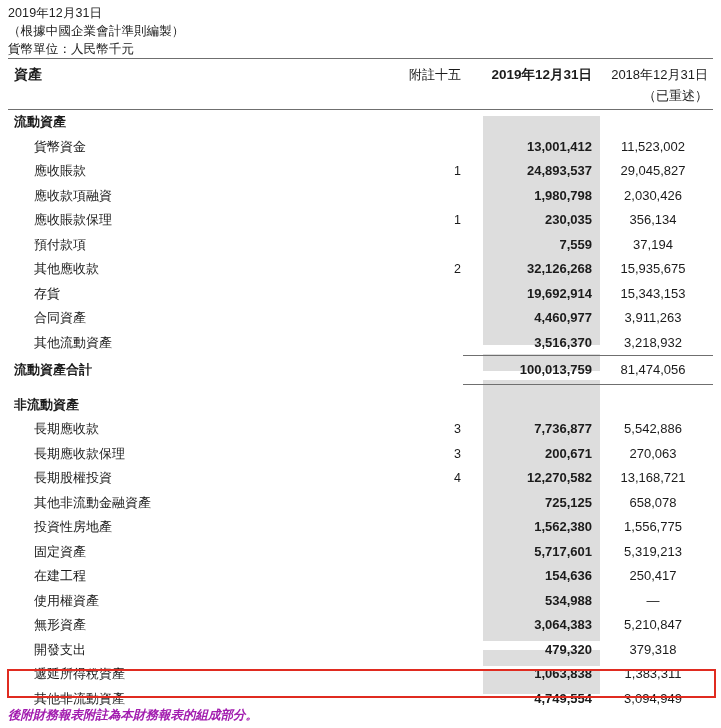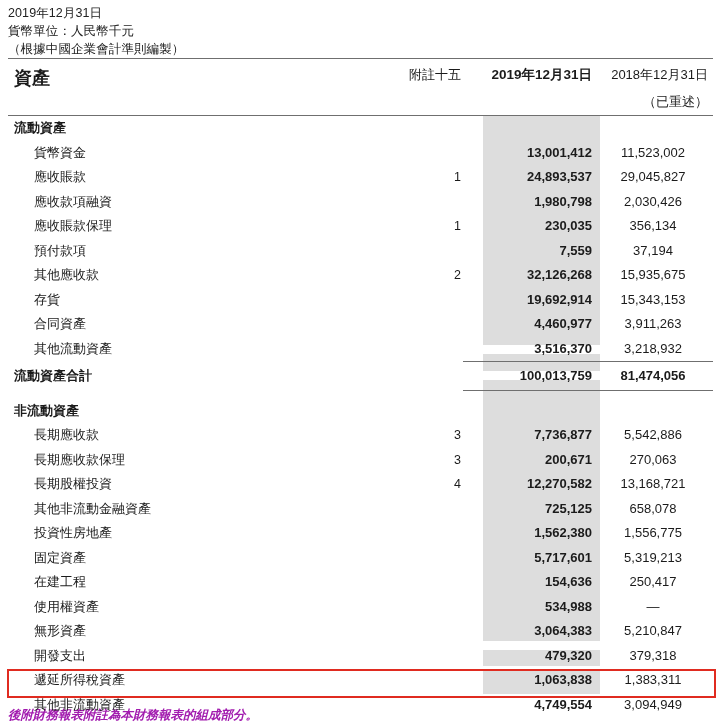--- a/index.html
+++ b/index.html
@@ -75,21 +75,21 @@
     font-size: 0;
     line-height: 0;
   }
 
   .head-cells td {
     padding: 7px 0 3px 0;
     vertical-align: top;
   }
   .h-asset {
     font-weight: bold;
-    font-size: 18px;
+    font-size: 14px;
     padding-left: 6px !important;
   }
   .h-note {
     text-align: right;
     font-size: 13px;
     font-weight: normal;
     white-space: nowrap;
     padding-right: 2px !important;
   }
   .h-y19 {
@@ -150,21 +150,21 @@
   }
   td.v18 {
     text-align: center;
     padding-right: 5px !important;
     white-space: nowrap;
     font-weight: normal;
     margin-top: 48px;
   }
   tr.section td.label { font-weight: bold; }
   tr.total td { font-weight: bold; }
-  tr.total td.v18 { font-weight: bold; }
+  tr.total td.v18 { font-weight: normal; }
 
   
   tr.rule-nums td.sp-label { border: 0; }
   tr.rule-nums td.sp-nums {
     border-top: 1.1px solid #6f6f6f;
     height: 0;
     padding: 0;
     font-size: 0;
     line-height: 0;
   }
@@ -201,22 +201,22 @@
     white-space: nowrap;
   }
 </style>
 </head>
 <body>
 
 <div class="page">
 
   <div class="doc-head">
     <div>2019年12月31日</div>
+    <div>（根據中國企業會計準則編製）</div>
     <div>貨幣單位：人民幣千元</div>
-    <div>（根據中國企業會計準則編製）</div>
   </div>
 
   <div class="shade-band"></div>
   <div class="band-gap" style="top:345px;height:9px;"></div>
   <div class="band-gap" style="top:371px;height:9px;"></div>
   <div class="band-gap" style="top:641px;height:9px;"></div>
   <div class="band-gap" style="top:666px;height:4px;"></div>
 
   <table class="fin">
     <colgroup>

